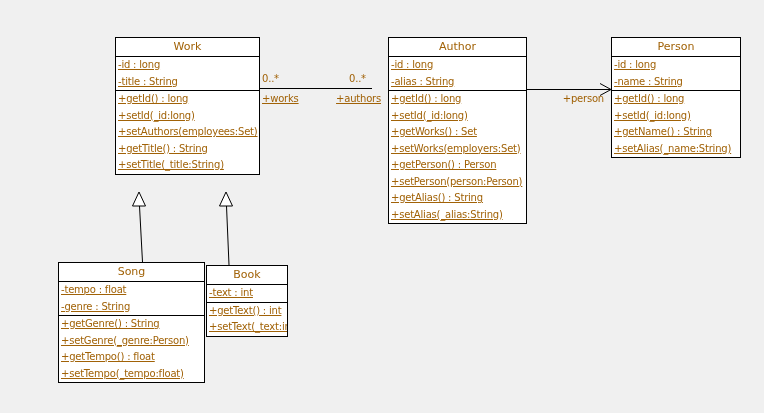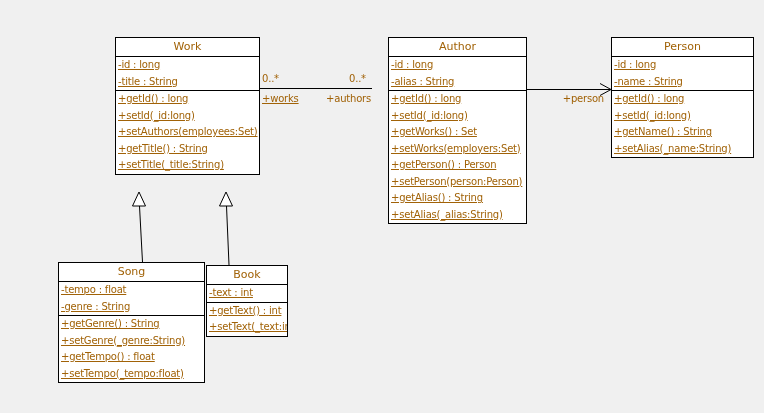--- a/index.html
+++ b/index.html
@@ -97,21 +97,21 @@
       <div class="uml-row">+setId(_id:long)</div>
       <div class="uml-row">+getWorks() : Set</div>
       <div class="uml-row">+setWorks(employers:Set)</div>
       <div class="uml-row">+getPerson() : Person</div>
       <div class="uml-row">+setPerson(person:Person)</div>
       <div class="uml-row">+getAlias() : String</div>
       <div class="uml-row">+setAlias(_alias:String)</div>
     </div>
   </div>
 
-  <div class="uml-class" style="left:595px;top:37px;width:143px;">
+  <div class="uml-class" style="left:595px;top:37px;width:130px;">
     <div class="uml-title">Person</div>
     <div class="uml-section attrs">
       <div class="uml-row">-id : long</div>
       <div class="uml-row">-name : String</div>
     </div>
     <div class="uml-section">
       <div class="uml-row">+getId() : long</div>
       <div class="uml-row">+setId(_id:long)</div>
       <div class="uml-row">+getName() : String</div>
       <div class="uml-row">+setAlias(_name:String)</div>
@@ -119,36 +119,36 @@
   </div>
 
   <div class="uml-class" style="left:42px;top:262px;width:147px;">
     <div class="uml-title">Song</div>
     <div class="uml-section attrs">
       <div class="uml-row">-tempo : float</div>
       <div class="uml-row">-genre : String</div>
     </div>
     <div class="uml-section">
       <div class="uml-row">+getGenre() : String</div>
-      <div class="uml-row">+setGenre(_genre:String)</div>
+      <div class="uml-row">+setGenre(_genre:Person)</div>
       <div class="uml-row">+getTempo() : float</div>
       <div class="uml-row">+setTempo(_tempo:float)</div>
     </div>
   </div>
 
   <div class="uml-class" style="left:190px;top:265px;width:82px;">
     <div class="uml-title">Book</div>
     <div class="uml-section attrs">
       <div class="uml-row">-text : int</div>
     </div>
     <div class="uml-section">
       <div class="uml-row">+getText() : int</div>
       <div class="uml-row">+setText(_text:int)</div>
     </div>
   </div>
 
   <span class="edge-label" style="left:246px;top:73px;">0..*</span>
   <span class="edge-label" style="left:333px;top:73px;">0..*</span>
   <span class="edge-label" style="left:246px;top:93px;text-decoration:underline;">+works</span>
-  <span class="edge-label" style="right:409px;top:93px;">+authors</span>
+  <span class="edge-label" style="right:399px;top:93px;text-decoration:underline;">+authors</span>
   <span class="edge-label" style="right:176px;top:93px;">+person</span>
 
 </div>
 
 </body></html>

